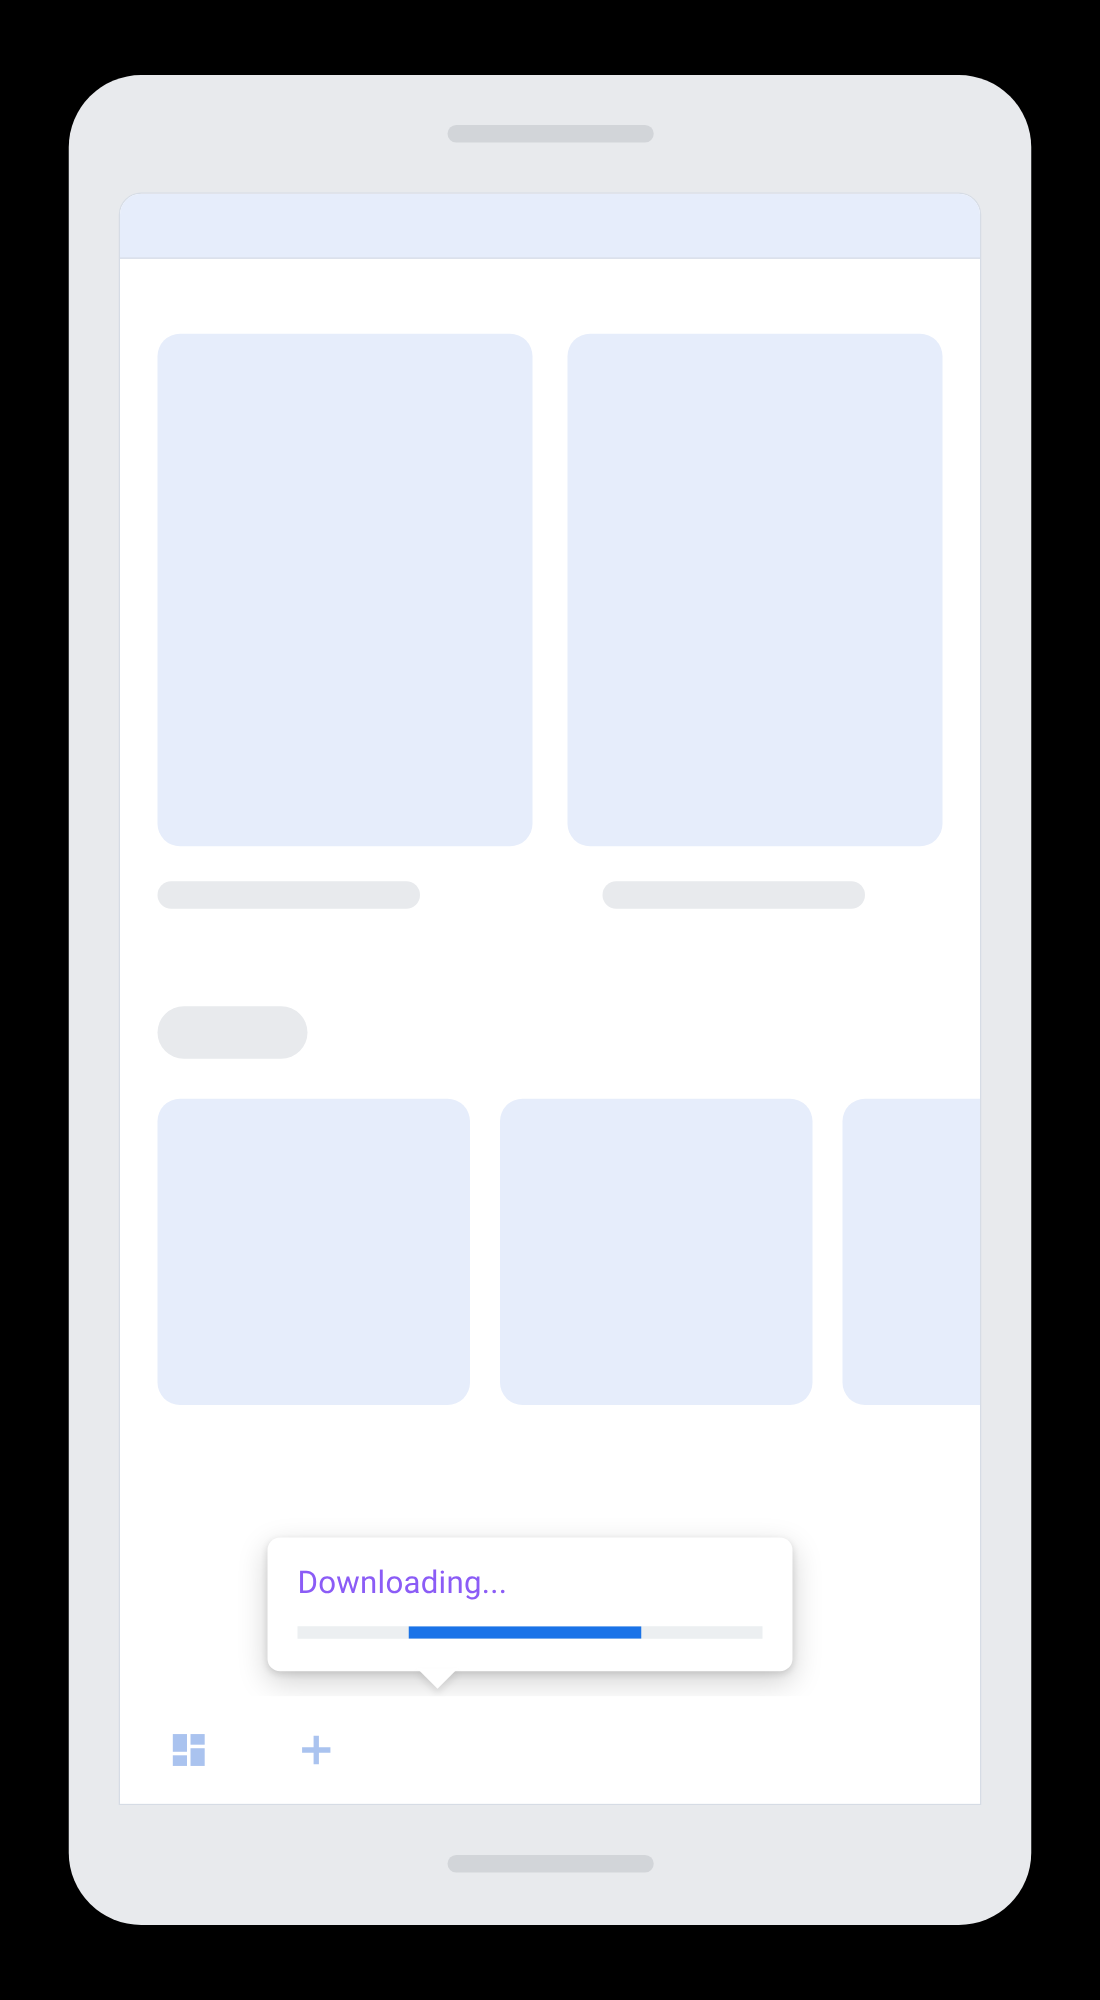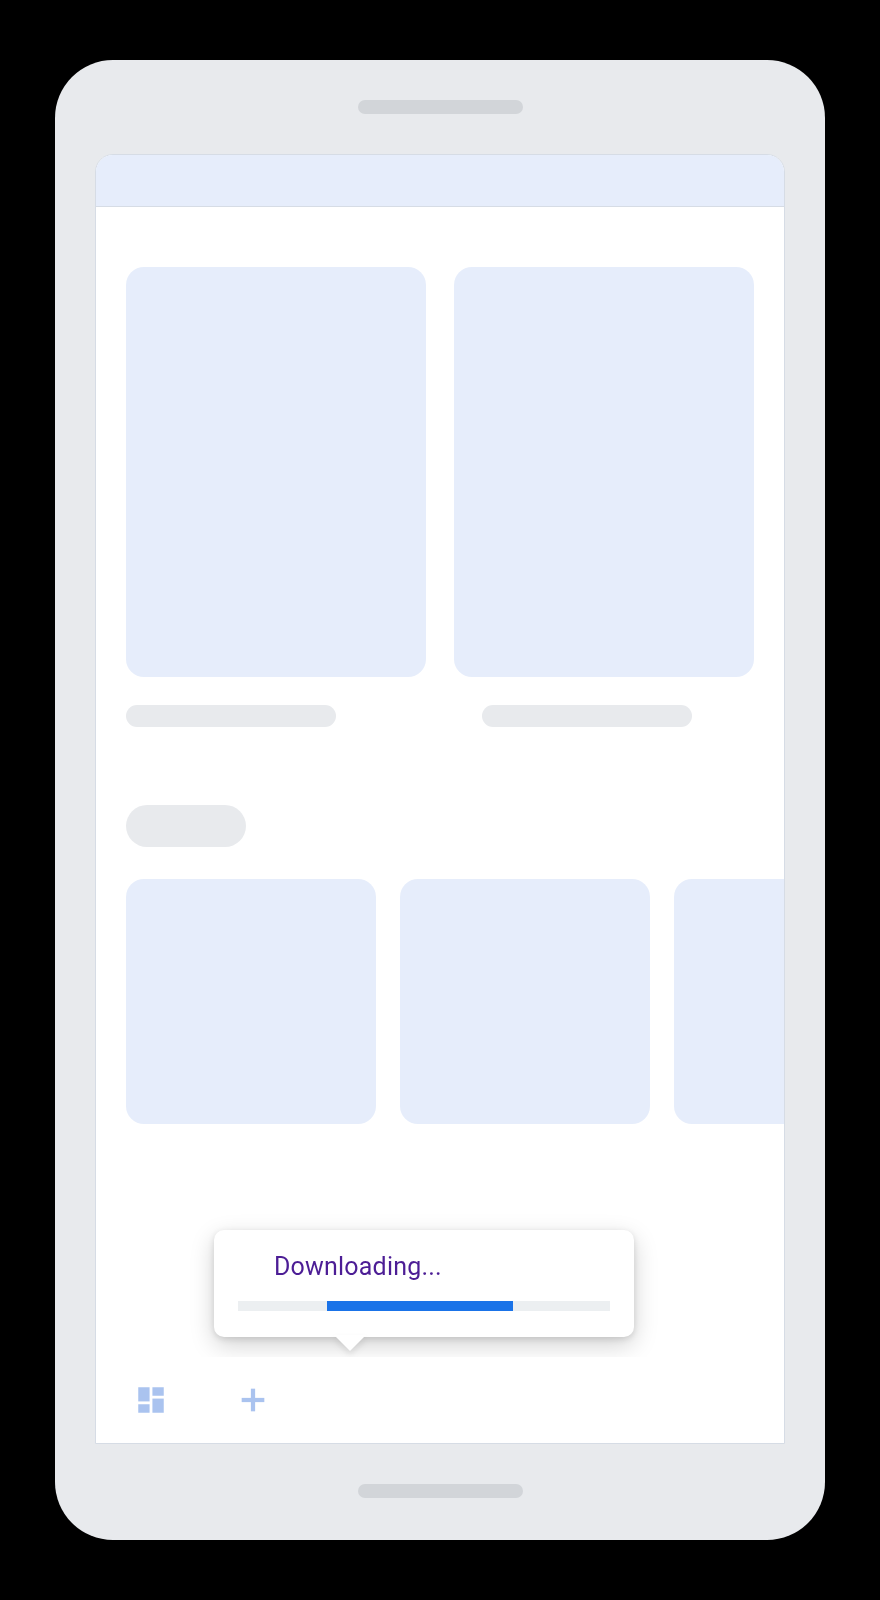--- a/index.html
+++ b/index.html
@@ -131,24 +131,23 @@
     bottom: -14px;
     width: 0;
     height: 0;
     border-left: 16px solid transparent;
     border-right: 16px solid transparent;
     border-top: 16px solid #fff;
     filter: drop-shadow(0 4px 3px rgba(0,0,0,0.1));
   }
   .tooltip-title {
     font-size: 25px;
-    color: #4c1d95;
+    color: #8b5cf6;
     margin-bottom: 20px;
     letter-spacing: 0.2px;
-    margin-left: 36px;
   }
   .progress-track {
     width: 100%;
     height: 10px;
     background: #eceff1;
     position: relative;
     overflow: hidden;
   }
   .progress-bar {
     position: absolute;

